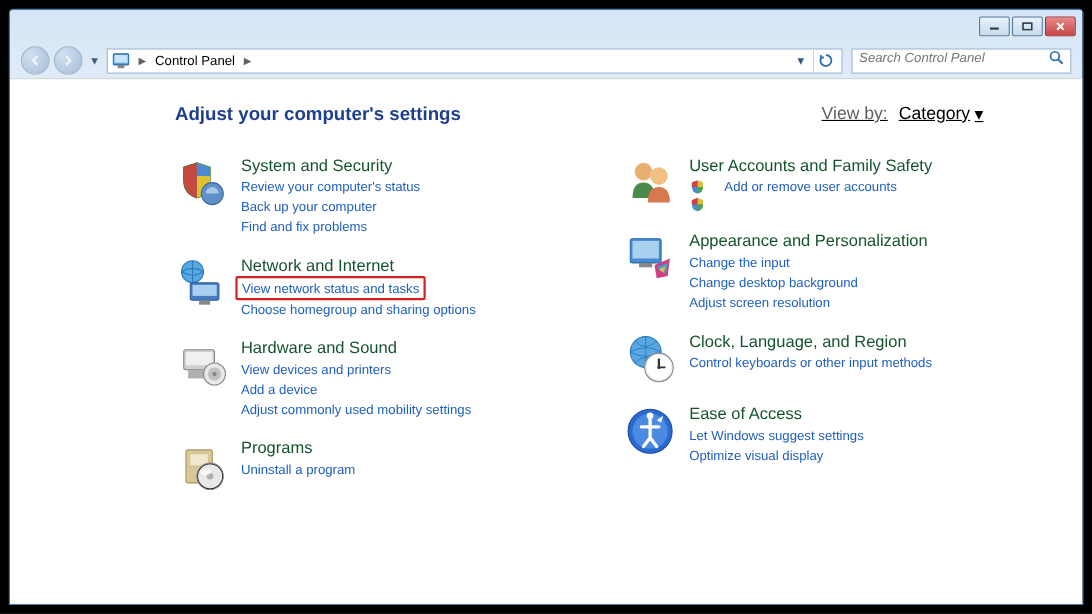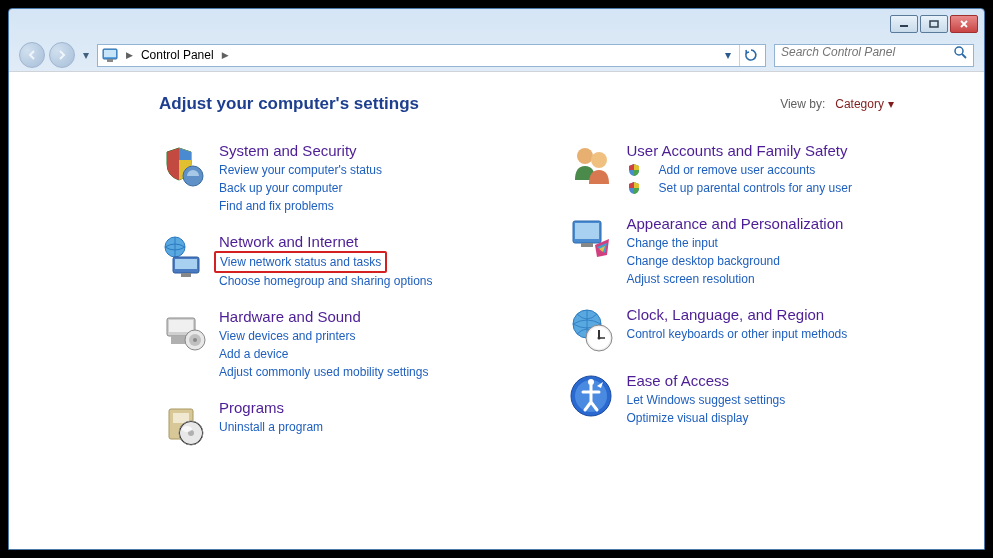--- a/index.html
+++ b/index.html
@@ -28,31 +28,31 @@
 .addr-sep { width:1px; height:21px; background:#d0d0d0; }
 
 .searchbox { width: 200px; height: 23px; background: #fff; border: 1px solid #94b4d4; display: flex; align-items: flex-start; padding: 0 6px; margin-left: 4px; }
 .searchbox input { flex: 1; border: none; outline: none; font-size: 12px; font-style: italic; color: #888; background: transparent; }
 .search-icon { width: 14px; height: 14px; cursor: pointer; }
 
 .content { position: absolute; top: 62px; left: 0; right: 0; bottom: 0; background: #fff; border-top: 1px solid #d0d4d8; padding: 22px 40px 20px 150px; }
 
 .header-row { display: flex; align-items: center; margin-bottom: 28px; padding-right: 50px; }
 .page-title { color: #1e3f8f; font-size: 17px; font-weight: bold; }
-.viewby-group { margin-left: auto; display: flex; align-items: center; gap: 10px; font-size: 12px; }
+.viewby-group { margin-left: auto; display: flex; align-items: center; gap: 10px; font-size: 16px; text-decoration: underline; }
 .viewby-label { color: #606060; }
-.viewby-link { color: #7f1d1d; display: flex; align-items: center; gap: 4px; cursor: pointer; }
+.viewby-link { color: #000000; display: flex; align-items: center; gap: 4px; cursor: pointer; }
 
 .columns { display: flex; gap: 30px; }
 .col { flex: 1; }
 
 .category { display: flex; gap: 12px; margin-bottom: 18px; }
 .cat-icon { width: 48px; height: 48px; flex-shrink: 0; display: flex; align-items: flex-start; justify-content: center; }
 .cat-body { }
-.cat-title { color: #4c1d95; font-size: 15px; font-weight: normal; cursor: pointer; margin-bottom: 2px; }
+.cat-title { color: #14532d; font-size: 15px; font-weight: normal; cursor: pointer; margin-bottom: 2px; }
 .cat-link { display: block; color: #1e5fbf; font-size: 12px; line-height: 18px; cursor: pointer; }
 .cat-link.with-icon { display: flex; align-items: center; gap: 18px; }
 .small-shield { width: 14px; height: 14px; }
 
 .highlight-box { border: 2px solid #d42020; display: inline-block; padding: 0 4px; margin: -1px -5px; border-radius: 2px; }
 
 </style>
 </head>
 <body>
 
@@ -231,21 +231,20 @@
                     </svg></span>
                   <span>Add or remove user accounts</span>
                 </a>
                 <a class="cat-link with-icon">
                   <span class="small-shield"><svg width="14" height="14">
                       <path d="M7 1 L12 3 L12 7 Q12 12 7 13 Q2 12 2 7 L2 3 Z" fill="#4a8ad0"></path>
                       <path d="M7 1 L12 3 L12 7 L7 7 Z" fill="#e0c030"></path>
                       <path d="M7 7 L2 7 L2 3 L7 1 Z" fill="#d04040"></path>
                       <path d="M7 7 L12 7 Q12 12 7 13 Z" fill="#4aa44a"></path>
                     </svg></span>
-                  <span>Set up parental controls for any user</span>
                 </a>
               </div>
             </div>
             <div class="category">
               <div class="cat-icon">
                 <svg width="48" height="48">
                   <rect x="6" y="6" width="28" height="22" rx="2" fill="#4a8ad0" stroke="#2a6ab0"></rect>
                   <rect x="8" y="8" width="24" height="16" fill="#a8d0f0"></rect>
                   <rect x="14" y="28" width="12" height="4" fill="#888"></rect>
                   <path d="M28 30 L42 24 L40 40 L30 42 Z" fill="#d04080"></path>

